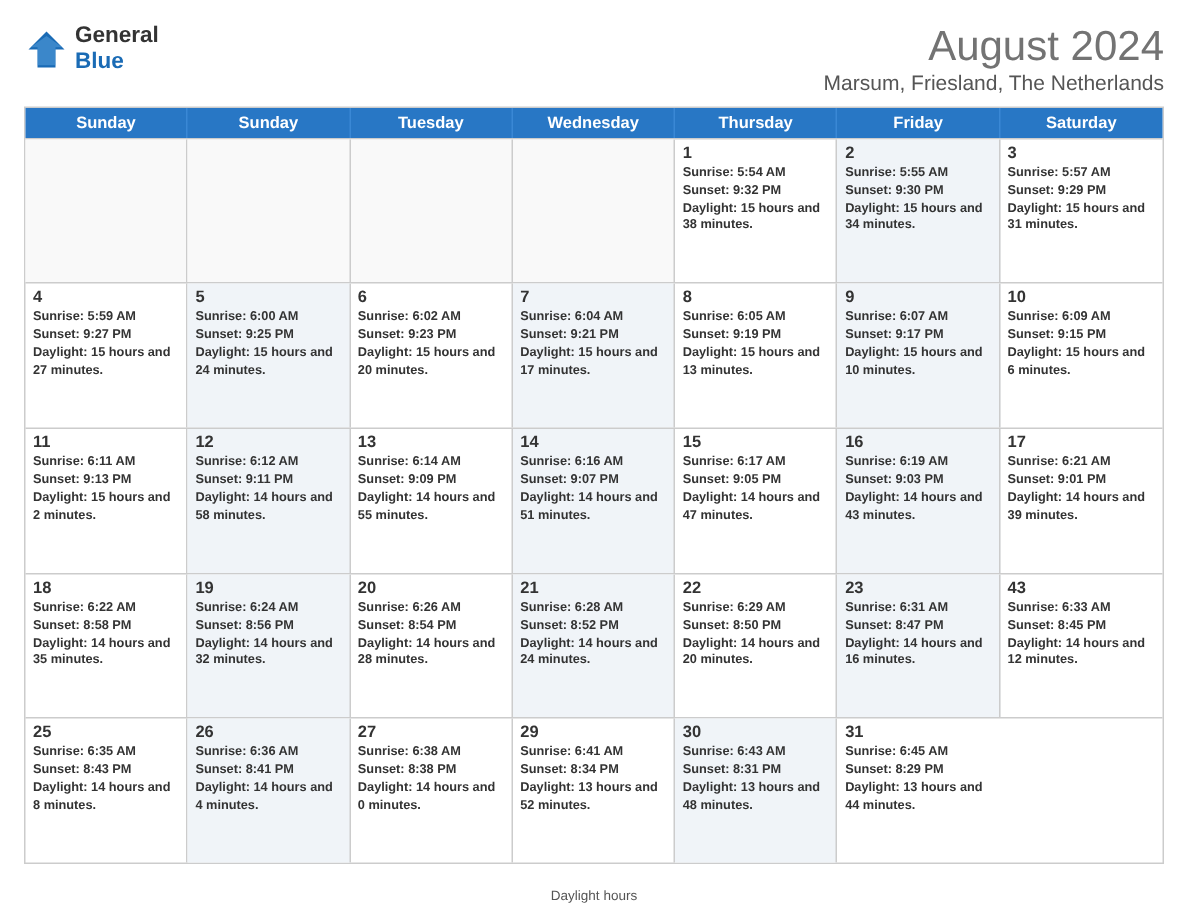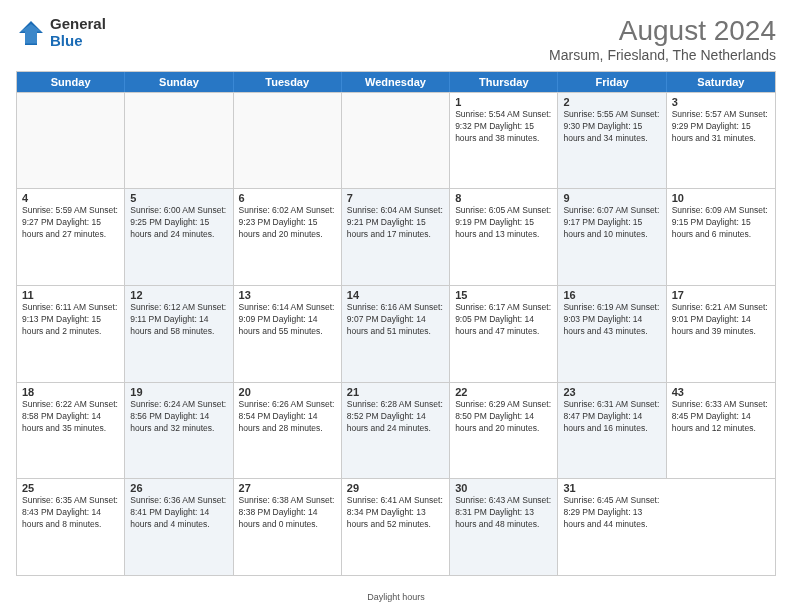--- a/index.html
+++ b/index.html
@@ -106,20 +106,21 @@
       font-size: 11px;
       font-weight: bold;
       color: #333;
       display: block;
       margin-bottom: 1px;
     }
     .day-info {
       font-size: 8.5px;
       line-height: 1.4;
       color: #333;
+      font-weight: bold;
     }
     .footer-note {
       font-size: 9px;
       color: #555;
       text-align: center;
       margin-top: 16px;
     }
   </style>
 </head>
 <body>

